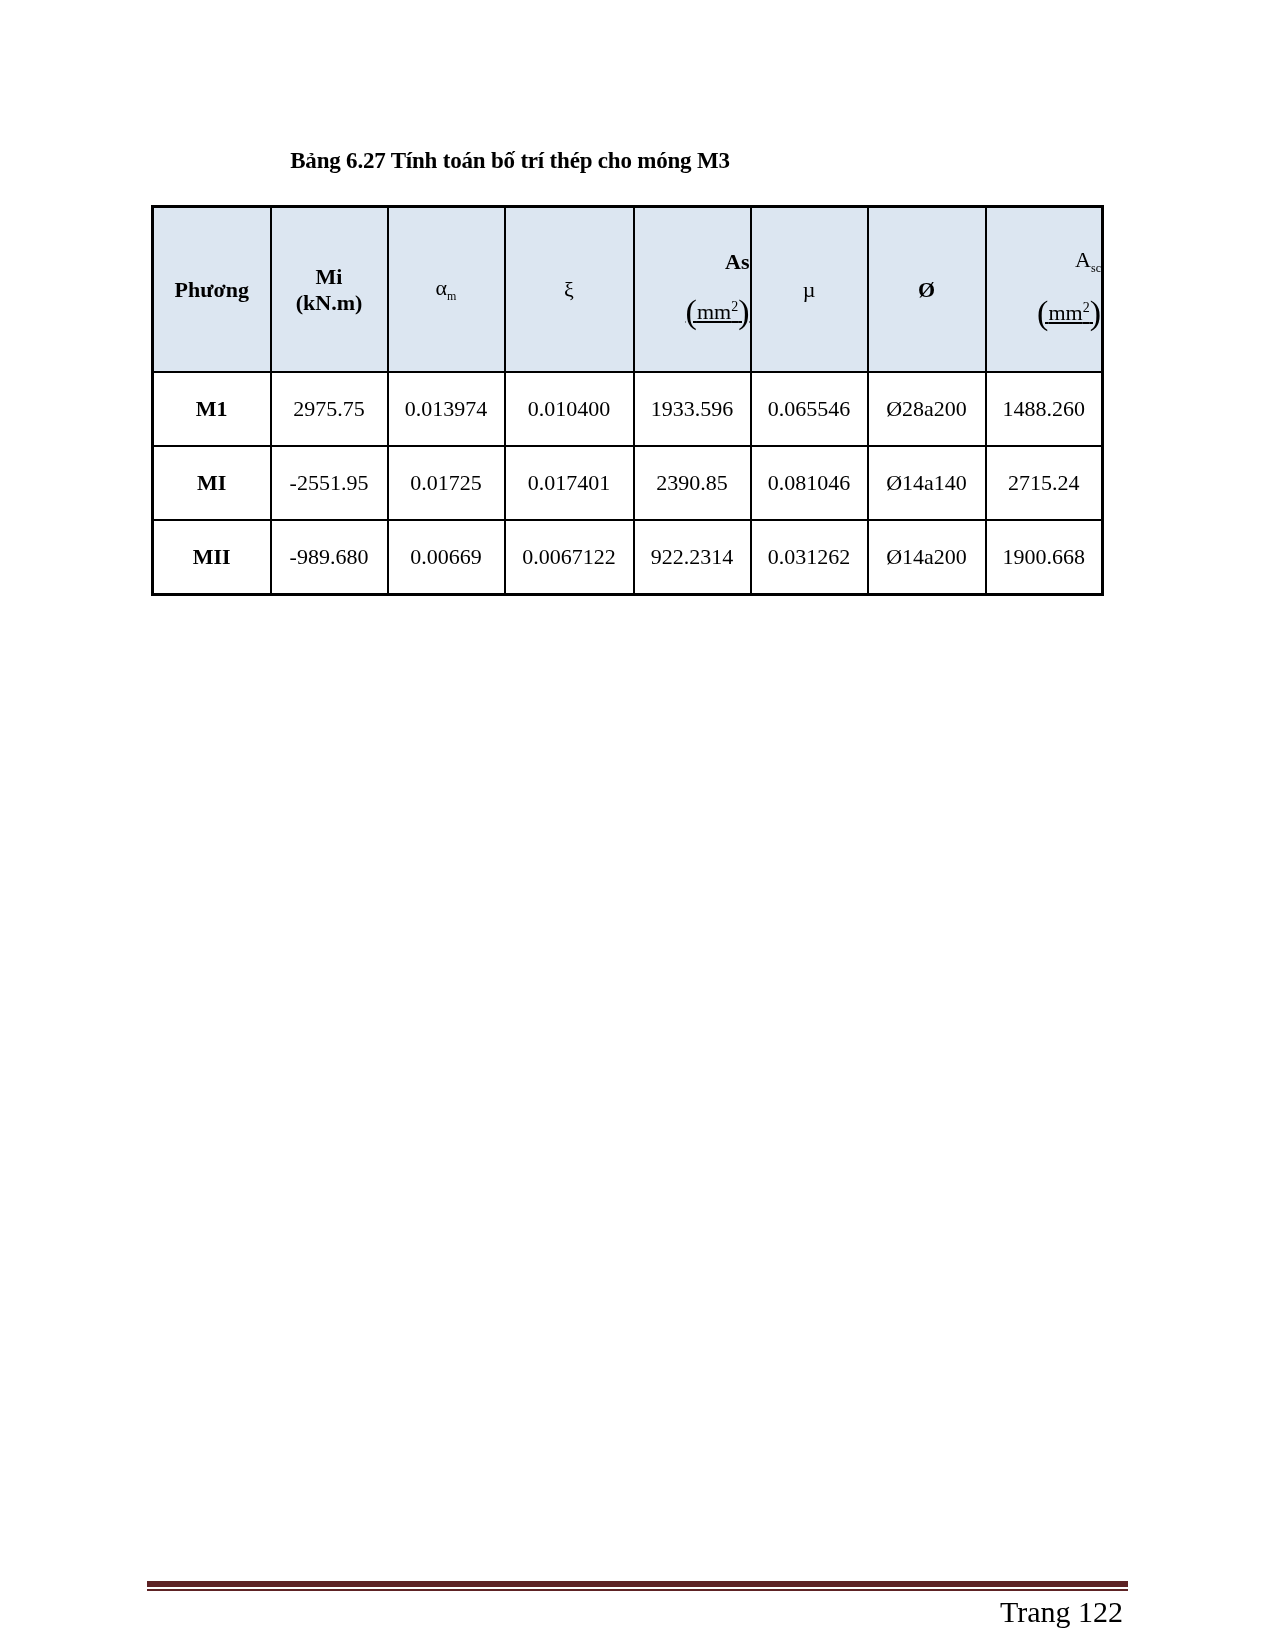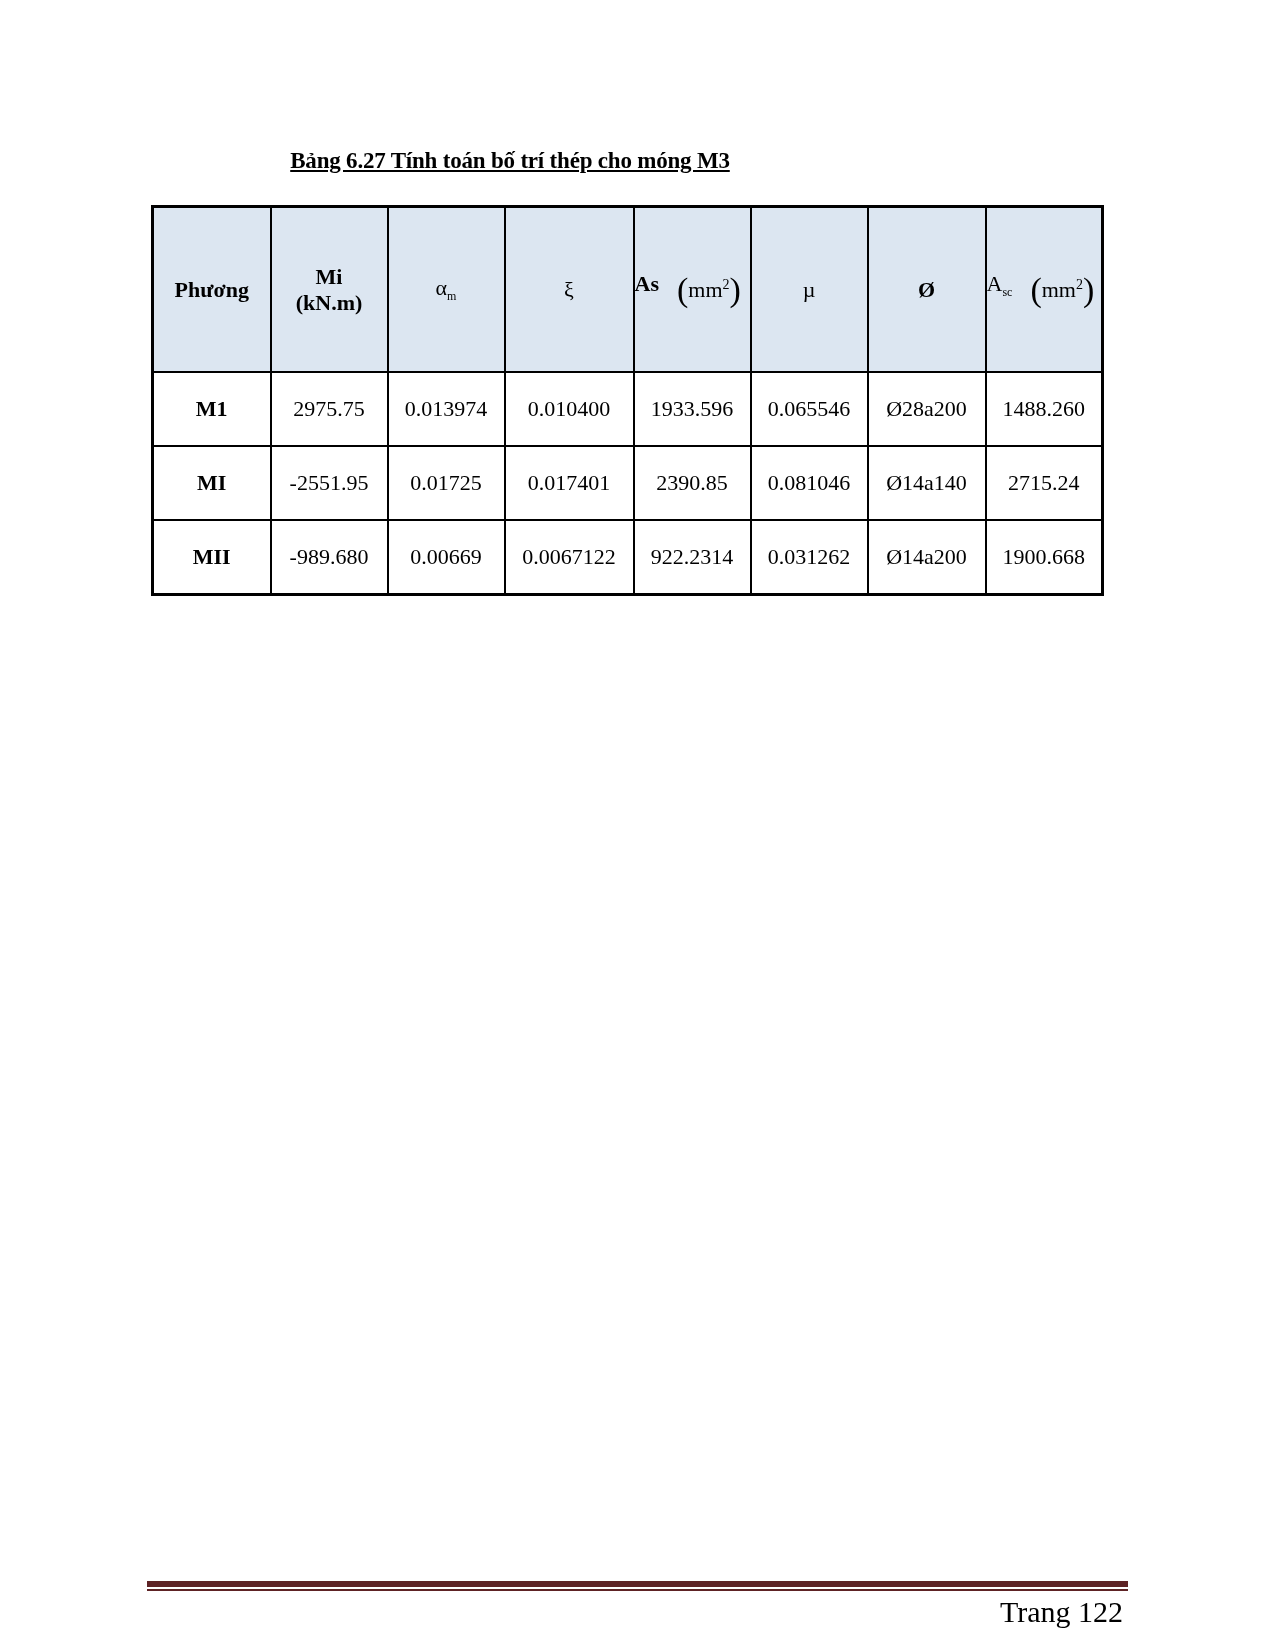--- a/index.html
+++ b/index.html
@@ -1,28 +1,28 @@
 <!DOCTYPE html>
 <html><head>
 <meta charset="utf-8">
 <style>
   html, body { margin: 0; padding: 0; background: #ffffff; }
   body { width: 1275px; height: 1650px; position: relative; overflow: hidden;
          font-family: "Liberation Serif", "DejaVu Serif", serif; color: #000; }
   .title { position: absolute; left: 0; width: 1020px; top: 148px; text-align: center;
-           font-weight: bold; font-size: 23px; letter-spacing: -0.2px; text-decoration: underline; }
+           font-weight: bold; font-size: 23px; letter-spacing: -0.2px; }
   table.steel { position: absolute; left: 151px; top: 205px; border-collapse: collapse;
                 border: 3px solid #000; table-layout: fixed; }
   table.steel td, table.steel th { border: 2px solid #000; text-align: center;
       vertical-align: middle; font-size: 22px; padding: 0; }
   table.steel th { background: #dce6f1; height: 163px; font-weight: normal; }
   table.steel td { height: 72px; }
   .b { font-weight: bold; }
-  .hdr-stack { display: flex; flex-direction: row; align-items: flex-start; gap: 18px; }
-  .paren { font-size: 22px; }
+  .hdr-stack { display: flex; flex-direction: column; align-items: flex-end; gap: 18px; }
+  .paren { font-size: 22px; text-decoration: underline; }
   .paren .p { font-size: 34px; font-weight: normal; vertical-align: -4px; }
   sub { font-size: 12px; vertical-align: -5px; }
   sup { font-size: 14px; }
   .row-label { font-weight: bold; }
   .footer-bar-thick { position: absolute; left: 147px; width: 981px; top: 1581px; height: 6px; background: #5e2325; }
   .footer-bar-thin { position: absolute; left: 147px; width: 981px; top: 1589px; height: 2px; background: #5e2325; }
   .page-num { position: absolute; right: 152px; top: 1595px; font-size: 30px; }
 </style>
 </head>
 <body>

